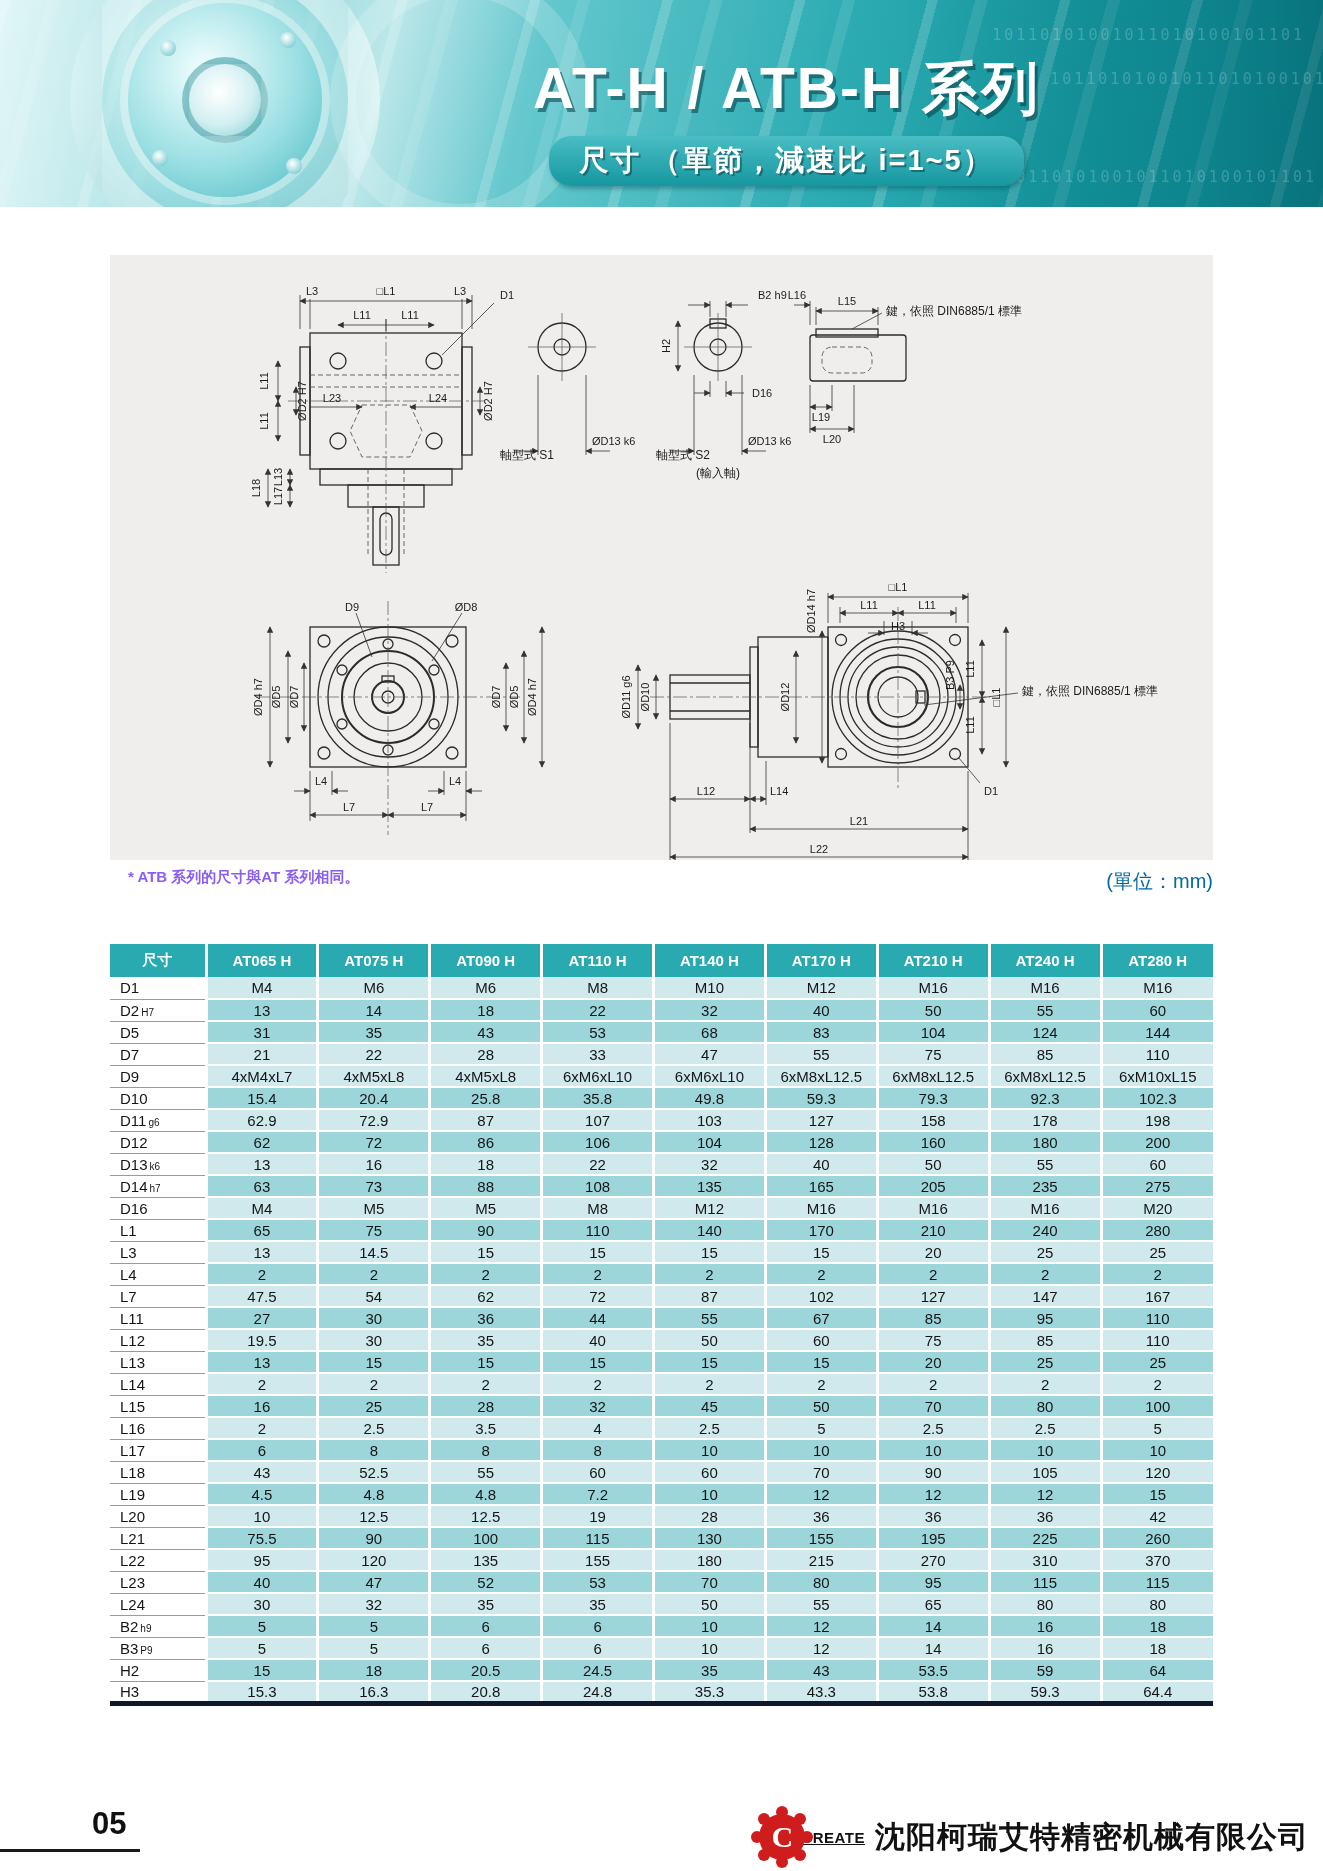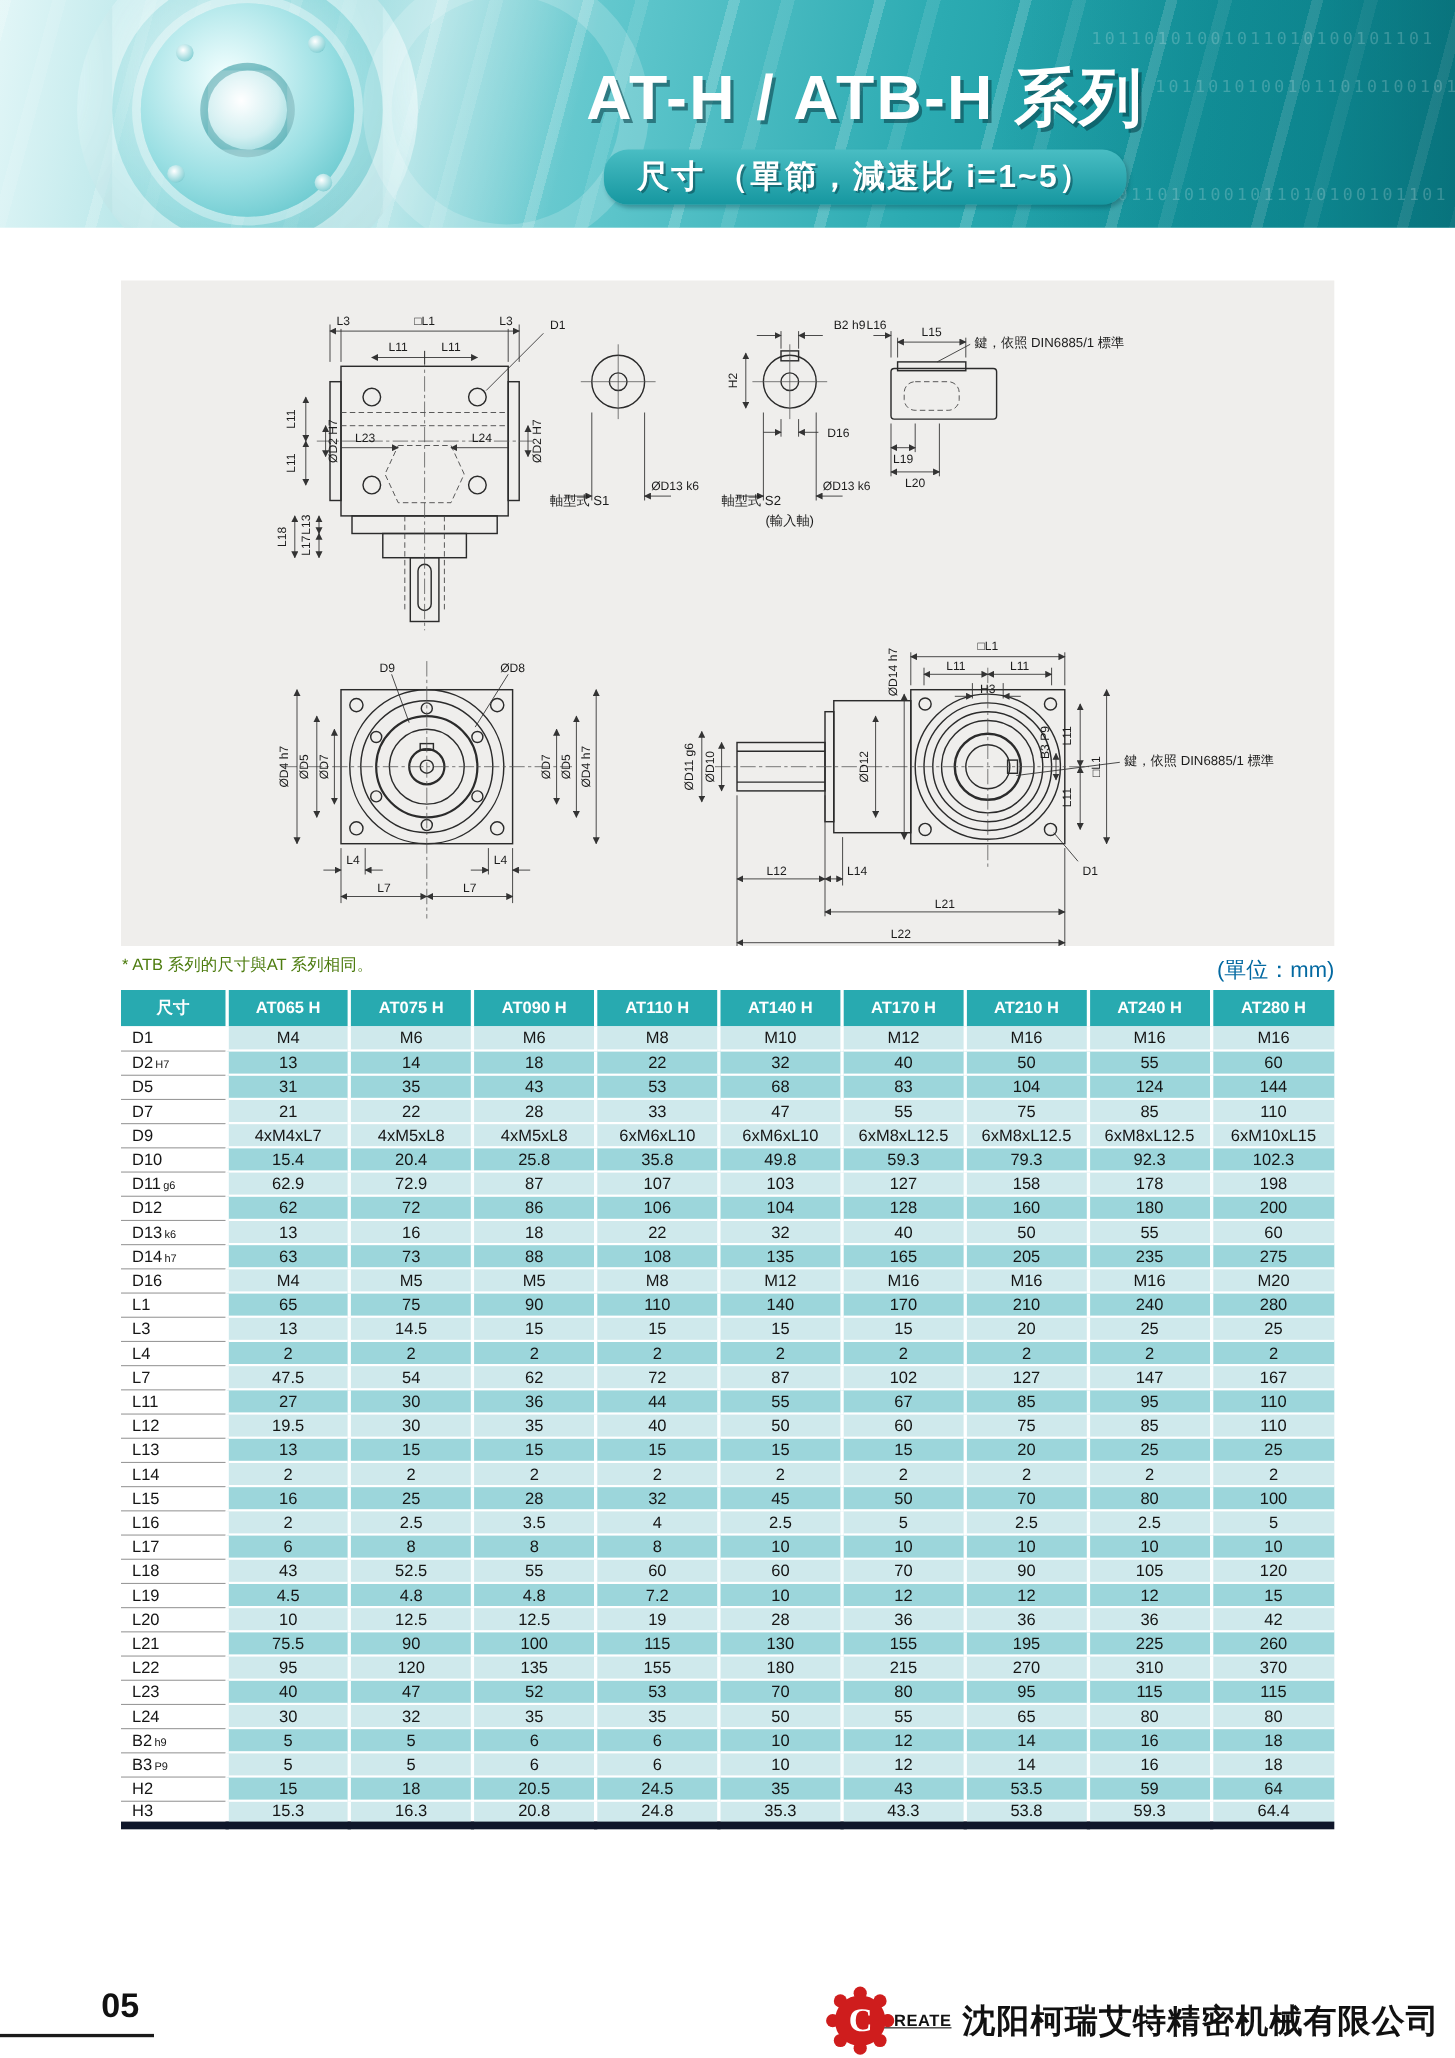--- a/index.html
+++ b/index.html
@@ -36,26 +36,26 @@
   .banner-subtitle { color:#fff; font-size:29px; font-weight:bold; letter-spacing:2px;
     text-shadow:2px 2px 0 rgba(5,60,70,.5); white-space:nowrap; }
 
   
   .panel { position:absolute; left:110px; top:255px; width:1103px; height:605px; background:#efeeec; }
   .panel svg { display:block; }
   .panel text { font-family:"Liberation Sans", sans-serif; font-size:11px; fill:#1c1c1c; }
   .panel text.cjk { font-size:12px; }
 
   
-  .note { position:absolute; left:111px; top:868px; color:#4d7c0f; font-size:15px; font-weight:normal; }
+  .note { position:absolute; left:128px; top:868px; color:#8b5cf6; font-size:15px; font-weight:bold; }
   .unit { position:absolute; right:110px; top:868px; color:#0369a1; font-size:20px; }
 
   
-  .dimtable { position:absolute; left:110px; top:900px; width:1103px;
-    border-collapse:collapse; table-layout:fixed; border-bottom:7px solid #0f172a; }
+  .dimtable { position:absolute; left:110px; top:944px; width:1103px;
+    border-collapse:collapse; table-layout:fixed; border-bottom:5px solid #0f172a; }
   .dimtable col.c0 { width:96px; }
   .dimtable th { background:#28aab0; color:#fff; font-size:15px; font-weight:bold;
     height:33px; border-left:3px solid #fff; text-align:center; }
   .dimtable th:first-child { border-left:none; }
   .dimtable td { height:22px; font-size:15px; text-align:center; color:#151515; padding:0; }
   .dimtable td.val { border-left:3px solid #fff; border-bottom:2px solid #fff; }
   .dimtable tr.light td.val { background:#cfe9ec; }
   .dimtable tr.dark  td.val { background:#9cd6db; }
   .dimtable td.dim { background:#fff; text-align:left; padding-left:10px; border-bottom:1px solid #9a9a9a; }
   .dimtable td.dim .sub { font-size:10px; margin-left:2px; }

